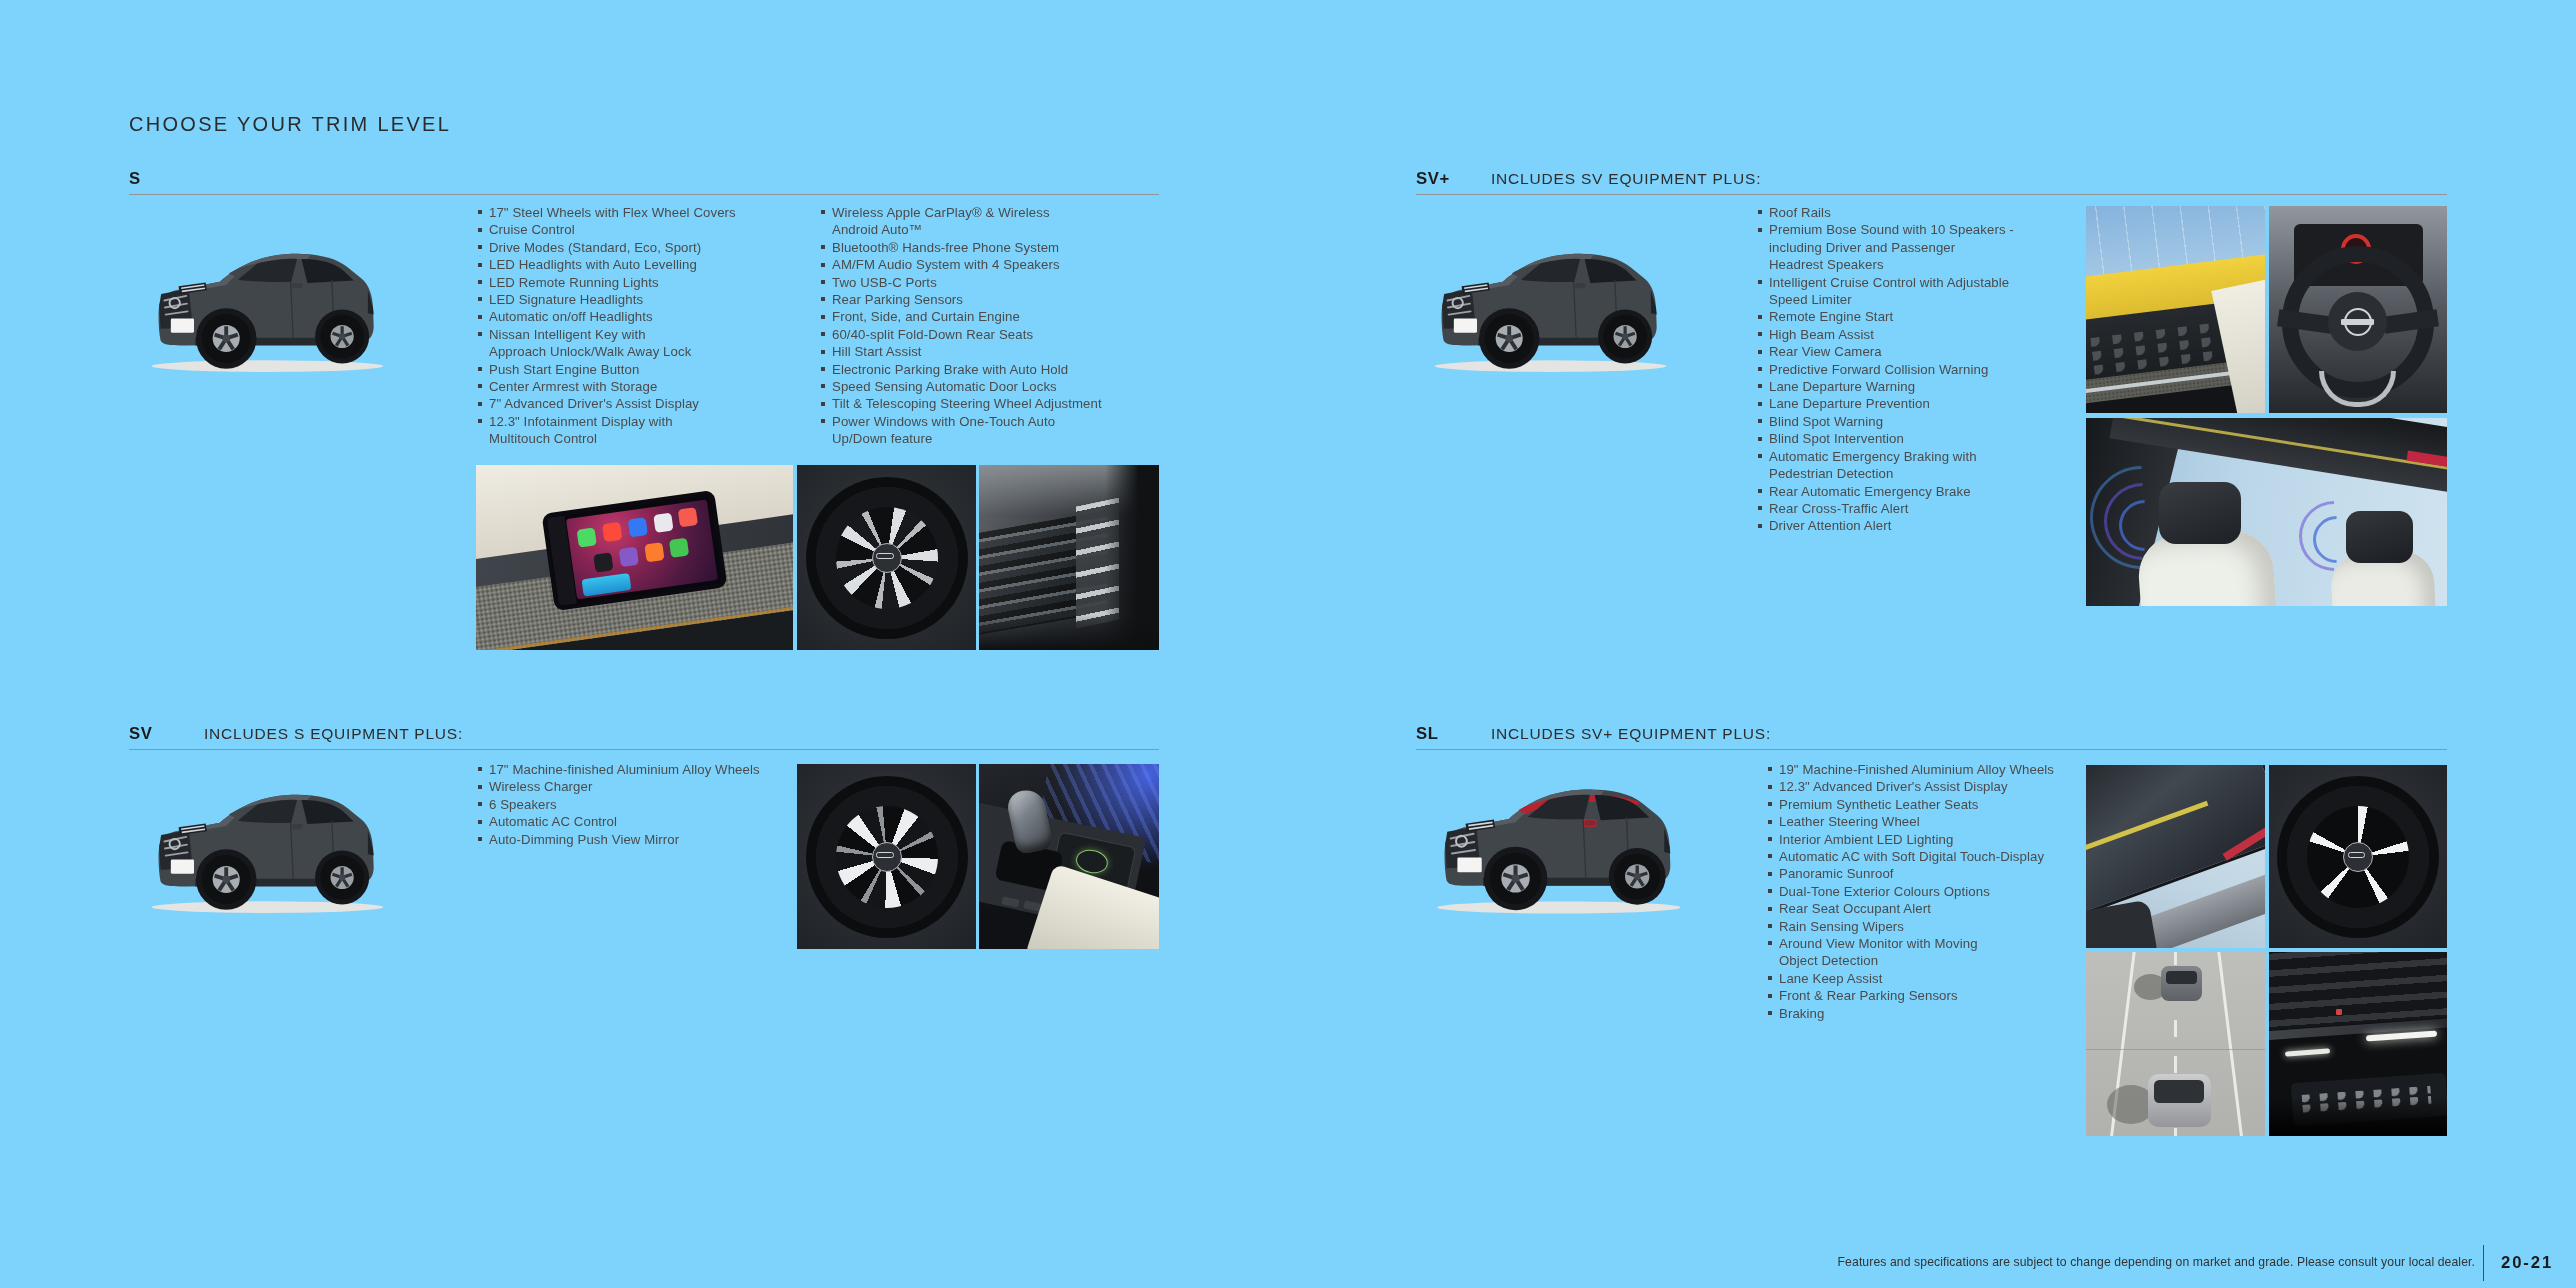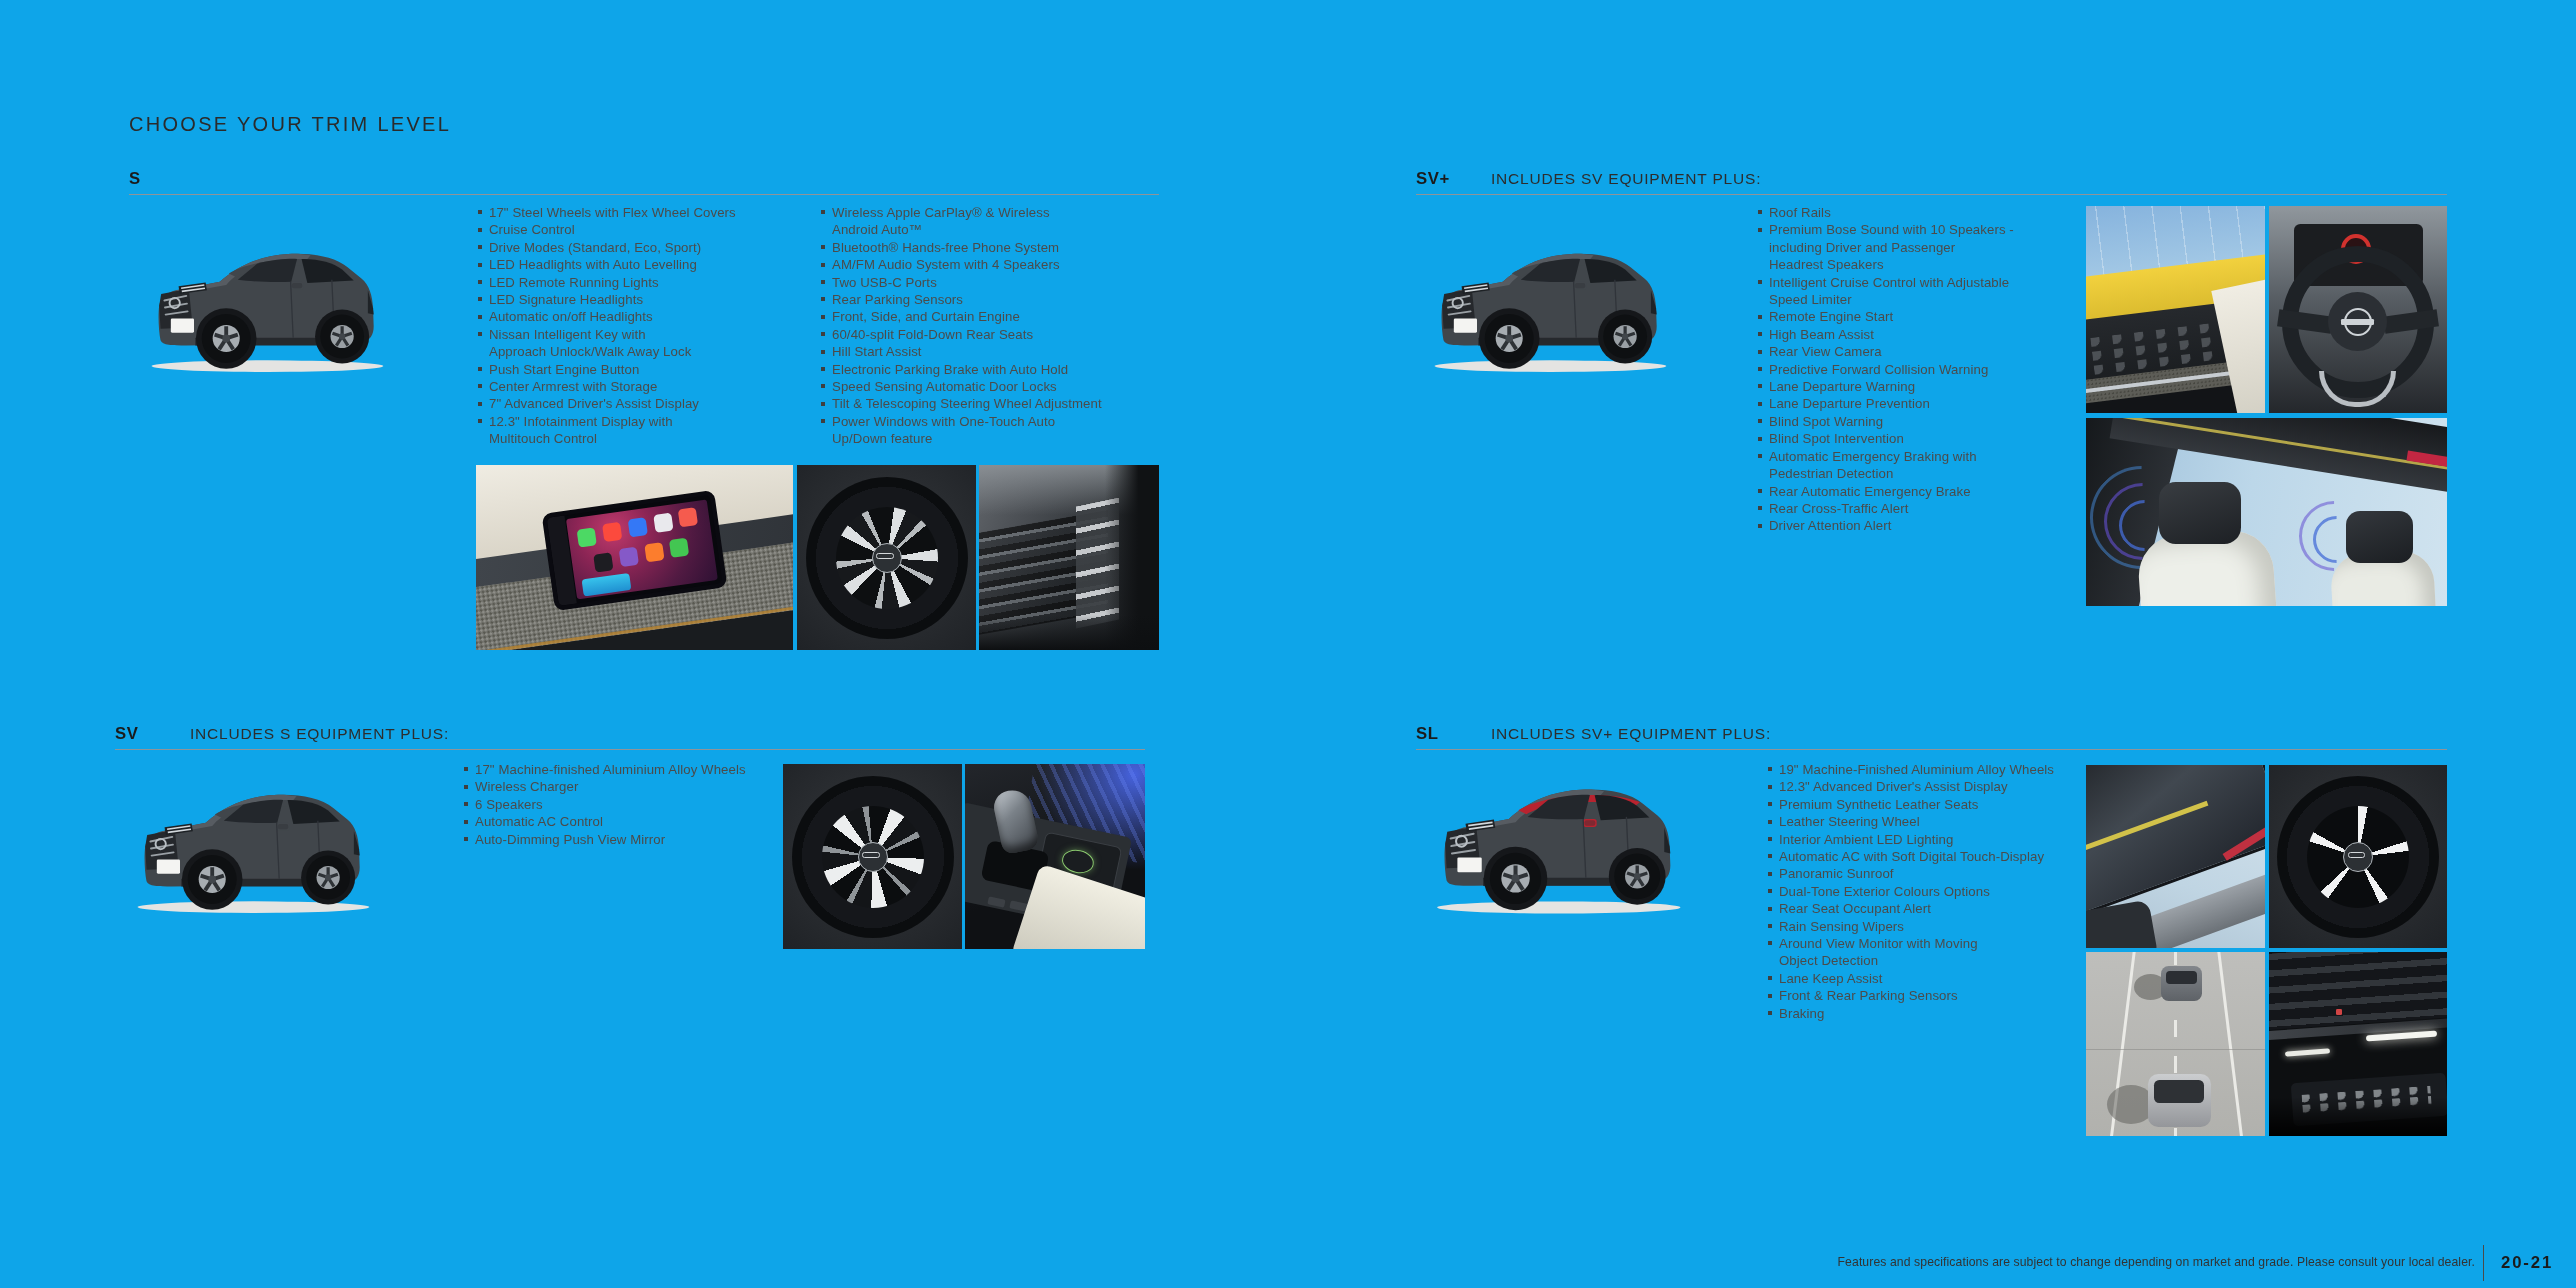--- a/index.html
+++ b/index.html
@@ -1,24 +1,24 @@
 <!DOCTYPE html>
 <html style="font-size:10.3px"><head>
 <meta charset="utf-8">
 <style>
   html,body{margin:0;padding:0;background:#ffffff;}
   body{width:2576px;height:1288px;position:relative;font-family:"Liberation Sans",sans-serif;-webkit-font-smoothing:antialiased;}
-  .page{position:absolute;inset:0;background:#0ea5e9;overflow:hidden;}
+  .page{position:absolute;inset:0;background:#7dd3fc;overflow:hidden;}
 
   .page-title{position:absolute;left:129px;top:113px;font-size:20px;letter-spacing:2.3px;color:#2b2b2b;}
 
   .sec{position:absolute;}
   #sec-s{left:129px;top:169px;width:1030px;height:555px;}
   #sec-svplus{left:1416px;top:169px;width:1031px;height:555px;}
-  #sec-sv{left:115px;top:724px;width:1030px;height:438px;}
+  #sec-sv{left:129px;top:724px;width:1030px;height:438px;}
   #sec-sl{left:1416px;top:724px;width:1031px;height:438px;}
 
   .trim-name{position:absolute;left:0;top:0;font-size:16.7px;font-weight:bold;color:#1b1b1b;letter-spacing:0.6px;}
   .trim-sub{position:absolute;left:75px;top:1.3px;font-size:15.5px;color:#2d2d2d;letter-spacing:0.8px;}
   .rule{position:absolute;left:0;top:24.5px;width:100%;height:1.9px;background:#8f9499;}
 
   .car{position:absolute;width:258px;height:161px;color:#41464b;}
   .car svg{width:100%;height:100%;display:block;}
   .car.accent-red{color:#b8232f;}
   #car-s{left:11.6px;top:49px;}

